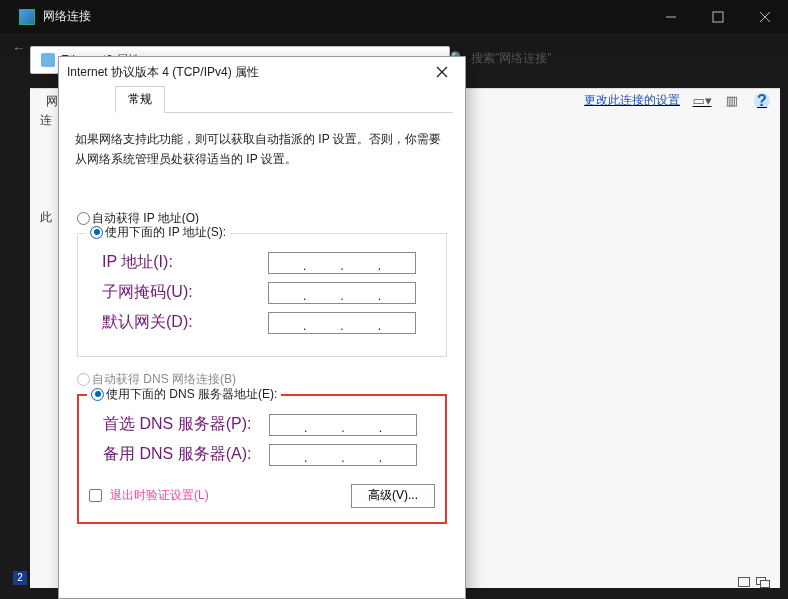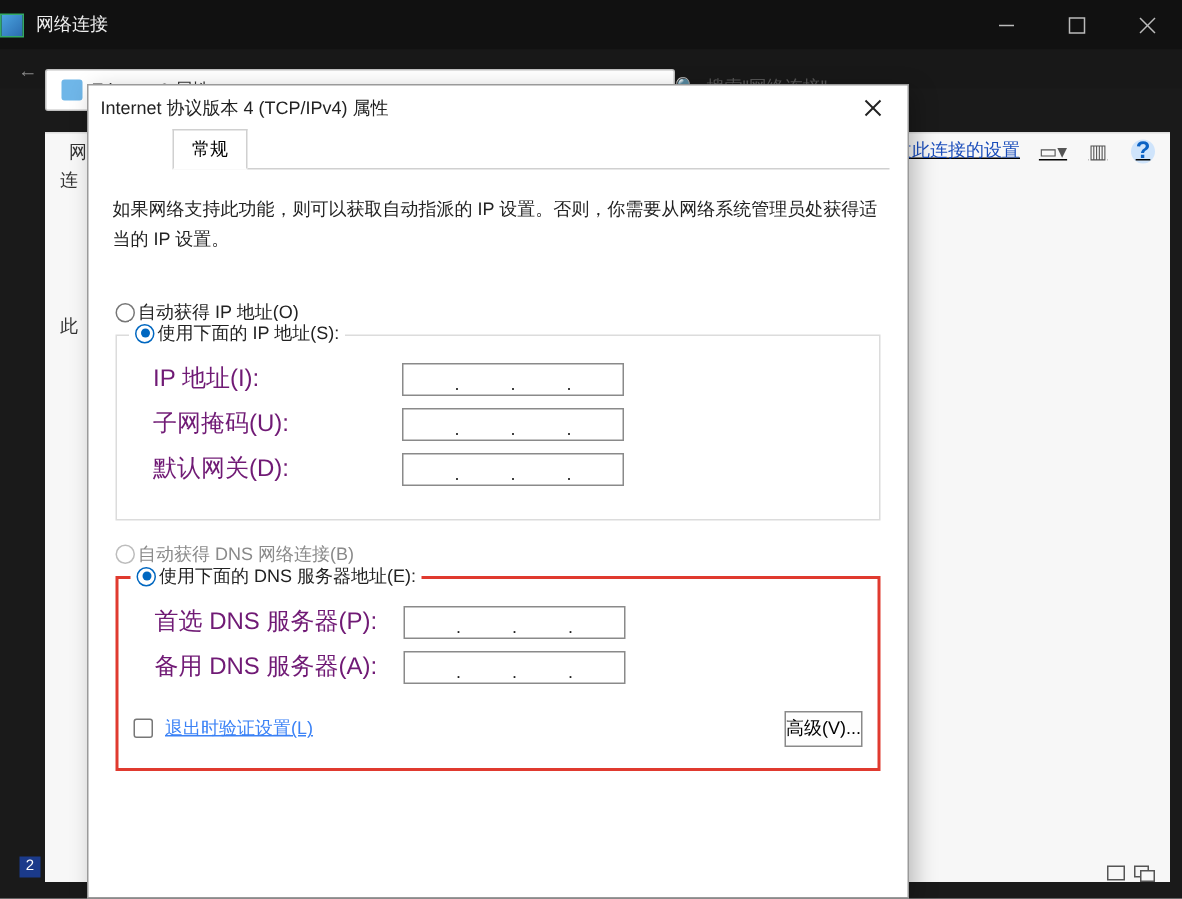--- a/index.html
+++ b/index.html
@@ -1,20 +1,20 @@
 <!DOCTYPE html>
 <html><head>
 <meta charset="utf-8">
 <style>
 * { box-sizing: border-box; font-family: "Microsoft YaHei", "Segoe UI", sans-serif; }
 body { margin: 0; background: #000; width: 788px; height: 599px; overflow: hidden; position: relative; }
 
 
 .outer-window { position: absolute; left: 0; top: 0; width: 788px; height: 599px; background: #1a1a1a; }
-.outer-titlebar { height: 33px; background: #111; display: flex; align-items: center; padding-left: 0; color: #eee; font-size: 12px; }
+.outer-titlebar { height: 33px; background: #111; display: flex; align-items: center; padding-left: 19px; color: #eee; font-size: 12px; }
 .outer-titlebar .icon { width: 16px; height: 16px; margin-right: 8px; background: linear-gradient(135deg,#4aa3df,#2b6cb0); border:1px solid #3a6; }
 .outer-titlebar .spacer { flex: 1; }
 .win-btn { width: 47px; height: 33px; display:flex; align-items:center; justify-content:center; color:#ccc; font-size:12px; }
 .win-btn svg { stroke:#bbb; }
 
 .outer-toolbar { height: 26px; background: #181818; display:flex; align-items:center; padding: 0 12px; gap:18px; }
 .outer-toolbar .back { color:#888; font-size:13px; }
 
 
 .mid-dialog { position:absolute; left: 30px; top: 46px; width: 420px; height: 28px; background:#fff; border:1px solid #c0c0c0; border-radius:2px; display:flex; align-items:center; padding:0 10px; font-size:12px; color:#333; }
@@ -29,53 +29,53 @@
 .bg-tabs { height:24px; display:flex; align-items:center; gap:30px; padding:0 16px; font-size:12px; color:#333; }
 .bg-right-icons { position:absolute; right:10px; top:3px; display:flex; gap:14px; align-items:center;text-decoration:underline; }
 .mini-icon { width:16px; height:16px; display:flex; align-items:center; justify-content:center; font-size:13px; color:#555; }
 .help-icon { color:#0b62c4; background:#cfe4fb; border-radius:50%; width:16px; height:16px; line-height:16px; text-align:center; font-weight:bold; }
 
 
 .left-col { position:absolute; left:40px; top:112px; font-size:12px; color:#333; }
 .left-col div { margin-bottom:80px; }
 
 
-.dialog { position:absolute; left:58px; top:56px; width:548px; height:543px; background:#fff; border:1px solid #9a9a9a; box-shadow: 4px 4px 14px rgba(0,0,0,0.25); }
+.dialog { position:absolute; left:58px; top:56px; width:408px; height:543px; background:#fff; border:1px solid #9a9a9a; box-shadow: 4px 4px 14px rgba(0,0,0,0.25); }
 .dialog-titlebar { height:30px; display:flex; align-items:center; padding:0 8px; font-size:12px; color:#222; }
 .dialog-titlebar .title { flex:1; }
 .dialog-titlebar .close { width:30px; height:24px; display:flex; align-items:center; justify-content:center; cursor:pointer; }
 .dialog-titlebar .close svg { stroke:#222; }
 
 .dialog-body { padding: 2px 12px 12px 12px; }
 
 .tabstrip { height:24px; border-bottom:1px solid #d0d0d0; display:flex; align-items:flex-end;margin-left:44px; }
 .tab { padding:4px 12px; font-size:12px; border:1px solid #d0d0d0; border-bottom:1px solid #fff; background:#fff; position:relative; top:1px; }
 
-.desc { font-size:12px; color:#222; line-height:1.7; margin:16px 4px 30px 4px; }
+.desc { font-size:12px; color:#222; line-height:1.7; margin:16px 4px 40px 4px; }
 
 .radio-row { display:flex; align-items:center; gap:2px; font-size:12px; color:#222; margin:6px 6px; }
 .radio-row.disabled { color:#8a8a8a; }
 .radio { width:13px; height:13px; border-radius:50%; border:1px solid #777; display:inline-block; position:relative; background:#fff; }
 .radio.checked { border-color:#0067c0; }
 .radio.checked::after { content:""; position:absolute; left:2.5px; top:2.5px; width:6px; height:6px; border-radius:50%; background:#0067c0; }
 .radio.disabled { border-color:#bdbdbd; }
 
 .group { border:1px solid #dcdcdc; margin:2px 6px 14px 6px; padding:10px 10px 14px 10px; position:relative; }
 .group.highlight { border:2px solid #e03a2f; }
 .group .legend { position:absolute; top:-10px; left:8px; background:#fff; padding:0 4px; }
 
 .field-row { display:flex; align-items:center; margin:8px 0; }
 .field-row label { width:180px; font-size:16px; color:#701a75; padding-left:14px; }
 .ip-input { width:148px; height:22px; border:1px solid #8a8a8a; background:#fff; display:flex; align-items:center; justify-content:space-evenly; font-size:12px; color:#222; }
 .ip-input span { color:#222; position:relative; top:3px; }
 
 .bottom-row { display:flex; align-items:center; margin-top:18px; }
 .checkbox { width:13px; height:13px; border:1px solid #777; border-radius:2px; margin-right:8px; background:#fff; }
-.bottom-row label { font-size:12px; color:#3b82f6; flex:1;text-decoration:underline; }
-.adv-btn { height:24px; padding:0 0; font-size:12px; border:1px solid #8a8a8a; background:#fdfdfd; cursor:pointer; }
+.bottom-row label { font-size:12px; color:#ec4899; flex:1; }
+.adv-btn { height:24px; padding:0 16px; font-size:12px; border:1px solid #8a8a8a; background:#fdfdfd; cursor:pointer; }
 
 
 .tiny-badge { position:absolute; left:13px; bottom:14px; width:14px; height:14px; background:#1b3a8a; color:#fff; font-size:10px; line-height:14px; text-align:center; }
 
 
 .br-overlay { position:absolute; right:16px; bottom:10px; display:flex; gap:6px; }
 .br-overlay .r { width:12px; height:10px; border:1.5px solid #555; }
 .br-overlay .stack { position:relative; width:16px; height:12px; }
 .br-overlay .stack .a { position:absolute; left:0; top:0; width:10px; height:8px; border:1.5px solid #555; }
 .br-overlay .stack .b { position:absolute; left:4px; top:3px; width:10px; height:8px; border:1.5px solid #555; background:#f7f7f7; }

